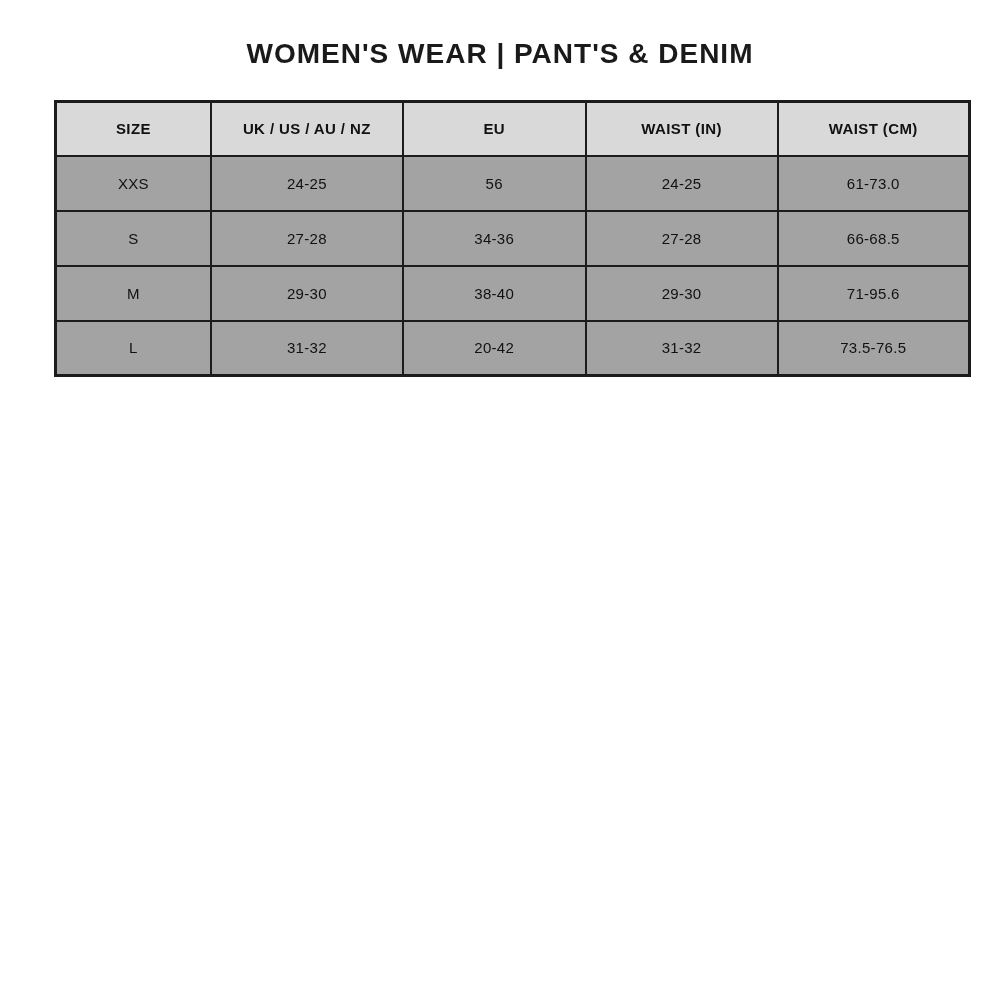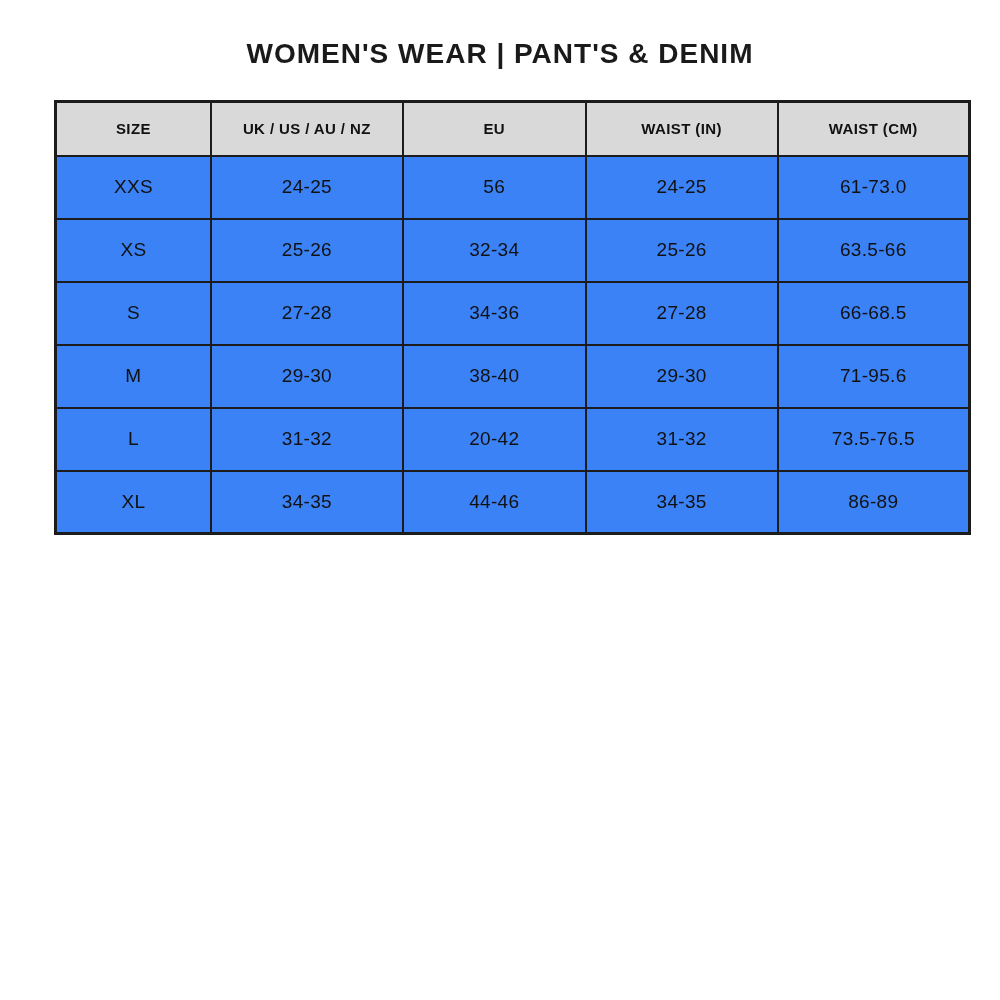--- a/index.html
+++ b/index.html
@@ -51,23 +51,23 @@
     white-space: nowrap;
   }
   table.size-table th {
     height: 54px;
     background: #d9d9d9;
     font-size: 15px;
     font-weight: 700;
     letter-spacing: 0.4px;
   }
   table.size-table td {
-    height: 63px;
-    background: #3b82f6;
-    font-size: 19px;
+    height: 55px;
+    background: #a3a3a3;
+    font-size: 15px;
     font-weight: 400;
     letter-spacing: 0.3px;
   }
   
   table.size-table col:nth-child(1) { width: 17%; }
   table.size-table col:nth-child(2) { width: 21%; }
   table.size-table col:nth-child(3) { width: 20%; }
   table.size-table col:nth-child(4) { width: 21%; }
   table.size-table col:nth-child(5) { width: 21%; }
 </style>
@@ -98,51 +98,37 @@
       </thead>
       <tbody>
           <tr>
             <td>XXS</td>
             <td>24-25</td>
             <td>56</td>
             <td>24-25</td>
             <td>61-73.0</td>
           </tr>
           <tr>
-            <td>XS</td>
-            <td>25-26</td>
-            <td>32-34</td>
-            <td>25-26</td>
-            <td>63.5-66</td>
-          </tr>
-          <tr>
             <td>S</td>
             <td>27-28</td>
             <td>34-36</td>
             <td>27-28</td>
             <td>66-68.5</td>
           </tr>
           <tr>
             <td>M</td>
             <td>29-30</td>
             <td>38-40</td>
             <td>29-30</td>
             <td>71-95.6</td>
           </tr>
           <tr>
             <td>L</td>
             <td>31-32</td>
             <td>20-42</td>
             <td>31-32</td>
             <td>73.5-76.5</td>
           </tr>
-          <tr>
-            <td>XL</td>
-            <td>34-35</td>
-            <td>44-46</td>
-            <td>34-35</td>
-            <td>86-89</td>
-          </tr>
         </tbody>
     </table>
   </div>
 
 </div>
 
 </body></html>

